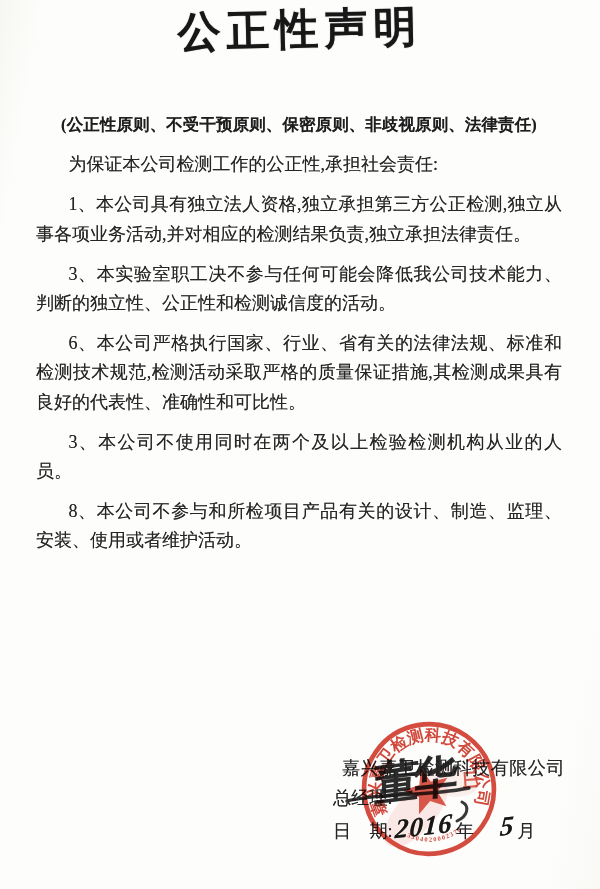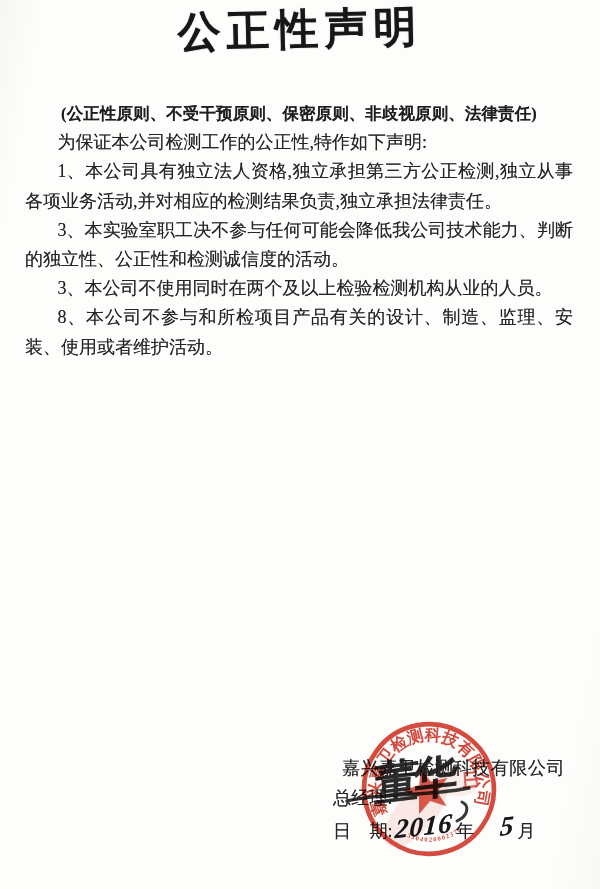--- a/index.html
+++ b/index.html
@@ -30,21 +30,21 @@
 
   .body-text {
     position: absolute;
     left: 25px; top: 99px; width: 548px;
     font-size: 18px;
     line-height: 29.2px;
     text-align: justify;
     color: #252525;
     text-shadow: 0 0 0.6px rgba(35,35,35,.55);
   }
-  .body-text p { margin: 0; text-indent: 1.8em; }
+  .body-text p { margin: 11px; text-indent: 1.8em; }
   .body-text p.principles {
     text-indent: 0;
     text-align: center;
     white-space: nowrap;
     font-weight: bold;
     font-size: 16.4px;
     letter-spacing: 0.2px;
     color: #1d1d1d;
   }
 
@@ -99,23 +99,24 @@
 </style>
 </head>
 <body>
 
 <div class="page">
 
   <h1 class="doc-title">公正性声明</h1>
 
   <div class="body-text">
     <p class="principles">(公正性原则、不受干预原则、保密原则、非歧视原则、法律责任)</p>
-    <p>为保证本公司检测工作的公正性,特作如下声明:</p>
+    <p>为保证本公司检测工作的公正性,承担社会责任:</p>
     <p>1、本公司具有独立法人资格,独立承担第三方公正检测,独立从事各项业务活动,并对相应的检测结果负责,独立承担法律责任。</p>
     <p>3、本实验室职工决不参与任何可能会降低我公司技术能力、判断的独立性、公正性和检测诚信度的活动。</p>
+    <p>6、本公司严格执行国家、行业、省有关的法律法规、标准和检测技术规范,检测活动采取严格的质量保证措施,其检测成果具有良好的代表性、准确性和可比性。</p>
     <p>3、本公司不使用同时在两个及以上检验检测机构从业的人员。</p>
     <p>8、本公司不参与和所检项目产品有关的设计、制造、监理、安装、使用或者维护活动。</p>
   </div>
 
   <div class="signoff">
     <div class="company-line">嘉兴嘉卫检测科技有限公司</div>
     <div class="role-line">
       <span>总经理:</span>
     </div>
     <div class="date-line">

